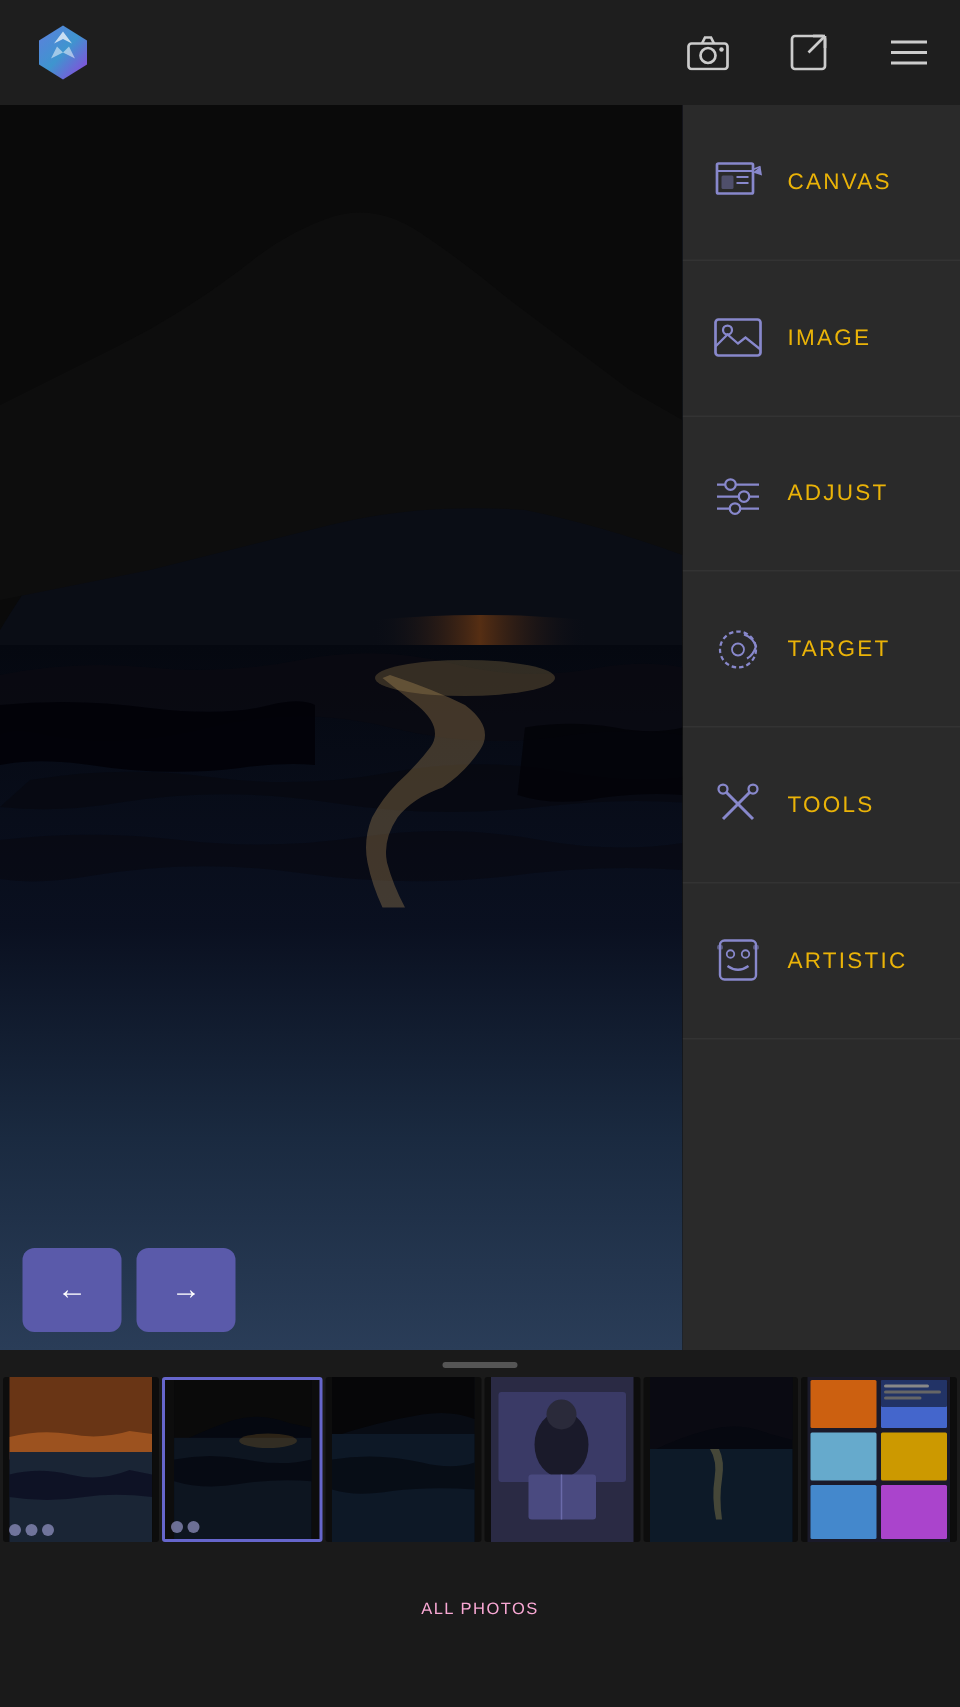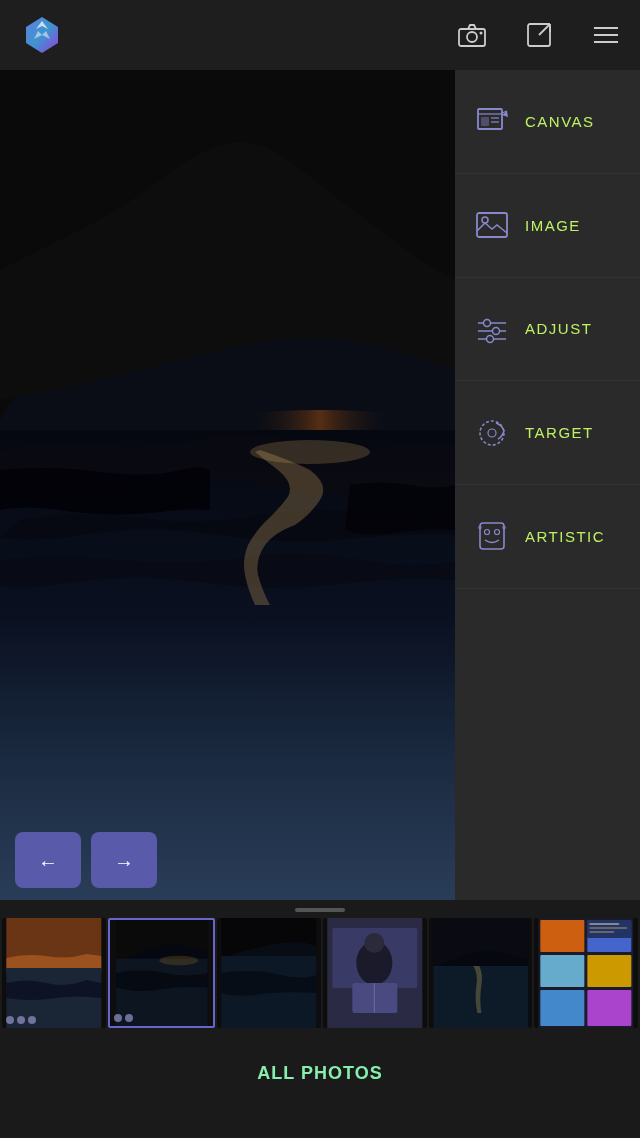--- a/index.html
+++ b/index.html
@@ -89,21 +89,21 @@
     .sidebar-icon {
       width: 38px;
       height: 38px;
       margin-right: 14px;
       display: flex;
       align-items: center;
       justify-content: center;
       flex-shrink: 0;
     }
     .sidebar-label {
-      color: #bef264;
+      color: #eab308;
       font-size: 15px;
       font-weight: 500;
       letter-spacing: 1.5px;
       text-transform: uppercase;
     }
 
     
     .nav-buttons {
       position: absolute;
       left: 0;
@@ -185,23 +185,23 @@
     
     .all-photos-bar {
       width: 640px;
       height: 50px;
       background: #1a1a1a;
       display: flex;
       align-items: center;
       justify-content: center;
     }
     .all-photos-label {
-      color: #86efac;
-      font-size: 18px;
-      font-weight: 700;
+      color: #f9a8d4;
+      font-size: 11px;
+      font-weight: 400;
       letter-spacing: 1px;
       text-transform: uppercase;
     }
 
     
     svg { display: block; }
   </style>
 </head>
 <body>
 
@@ -364,20 +364,32 @@
 
           <circle cx="18" cy="18" r="12" stroke="#8888cc" stroke-width="1.5" stroke-dasharray="3 2" fill="none"></circle>
           <path d="M22 8 Q28 10 30 16 Q28 22 24 24" stroke="#8888cc" stroke-width="1.5" fill="none"></path>
           <circle cx="18" cy="18" r="4" stroke="#8888cc" stroke-width="1.2" fill="none"></circle>
         </svg>
       </div>
       <span class="sidebar-label">TARGET</span>
     </div>
 
 
+    <div class="sidebar-item">
+      <div class="sidebar-icon">
+        <svg width="36" height="36" viewBox="0 0 36 36" fill="none" xmlns="http://www.w3.org/2000/svg">
+
+          <line x1="8" y1="8" x2="28" y2="28" stroke="#8888cc" stroke-width="2"></line>
+          <line x1="28" y1="8" x2="8" y2="28" stroke="#8888cc" stroke-width="2"></line>
+          <circle cx="8" cy="8" r="3" stroke="#8888cc" stroke-width="1.5" fill="#2a2a2a"></circle>
+          <circle cx="28" cy="8" r="3" stroke="#8888cc" stroke-width="1.5" fill="#2a2a2a"></circle>
+        </svg>
+      </div>
+      <span class="sidebar-label">TOOLS</span>
+    </div>
 
     <div class="sidebar-item">
       <div class="sidebar-icon">
         <svg width="36" height="36" viewBox="0 0 36 36" fill="none" xmlns="http://www.w3.org/2000/svg">
 
           <rect x="6" y="5" width="24" height="26" rx="3" stroke="#8888cc" stroke-width="1.6" fill="none"></rect>
           <circle cx="13" cy="14" r="2.5" stroke="#8888cc" stroke-width="1.2" fill="none"></circle>
           <circle cx="23" cy="14" r="2.5" stroke="#8888cc" stroke-width="1.2" fill="none"></circle>
           <path d="M11 22 Q18 27 25 22" stroke="#8888cc" stroke-width="1.5" fill="none"></path>
           <rect x="4" y="8" width="4" height="3" rx="1" fill="#8888cc" opacity="0.5"></rect>

